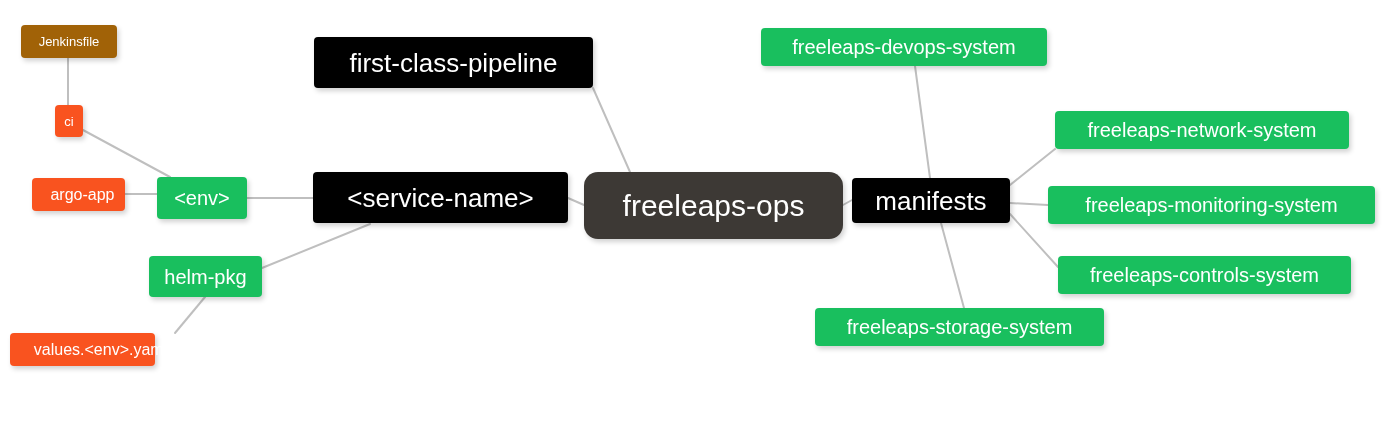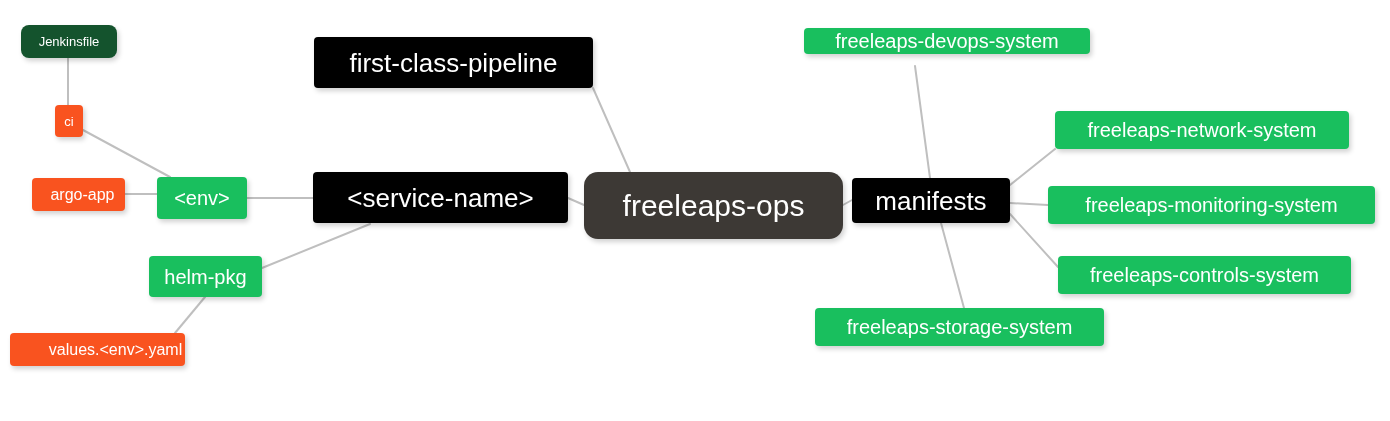--- a/index.html
+++ b/index.html
@@ -43,21 +43,21 @@
   }
   .node-label {
     display: block;
     white-space: nowrap;
   }
   
   .c-root  { background: #3d3935; border-radius: 14px; }
   .c-blue  { background: #000000; }
   .c-green { background: #19bf5e; }
   .c-red   { background: #f9531f; }
-  .c-orange{ background: #14532d; border-radius: 8px; }
+  .c-orange{ background: #a16207; }
 
   
   .sz-root { font-size: 30px; }
   .sz-l1   { font-size: 26px; }
   .sz-l2   { font-size: 20px; }
   .sz-l3   { font-size: 16px; }
   .sz-l4   { font-size: 13px; }
 </style>
 </head>
 <body>
@@ -97,27 +97,27 @@
       </div>
       <div class="node c-green sz-l2" style="left: 149px; top: 256px; width: 113px; height: 41px;">
         <span class="node-label">helm-pkg</span>
       </div>
       <div class="node c-red sz-l4" style="left: 55px; top: 105px; width: 28px; height: 32px;">
         <span class="node-label">ci</span>
       </div>
       <div class="node c-red sz-l3" style="left: 32px; top: 178px; width: 93px; height: 33px; padding-left: 8px;">
         <span class="node-label">argo-app</span>
       </div>
-      <div class="node c-red sz-l3" style="left: 10px; top: 333px; width: 175px; height: 33px; padding-left: 36px;">
+      <div class="node c-red sz-l3" style="left: 10px; top: 333px; width: 145px; height: 33px; padding-left: 36px;">
         <span class="node-label">values.&lt;env&gt;.yaml</span>
       </div>
       <div class="node c-orange sz-l4" style="left: 21px; top: 25px; width: 96px; height: 33px;">
         <span class="node-label">Jenkinsfile</span>
       </div>
-      <div class="node c-green sz-l2" style="left: 804px; top: 28px; width: 286px; height: 26px;">
+      <div class="node c-green sz-l2" style="left: 761px; top: 28px; width: 286px; height: 38px;">
         <span class="node-label">freeleaps-devops-system</span>
       </div>
       <div class="node c-green sz-l2" style="left: 1055px; top: 111px; width: 294px; height: 38px;">
         <span class="node-label">freeleaps-network-system</span>
       </div>
       <div class="node c-green sz-l2" style="left: 1048px; top: 186px; width: 327px; height: 38px;">
         <span class="node-label">freeleaps-monitoring-system</span>
       </div>
       <div class="node c-green sz-l2" style="left: 1058px; top: 256px; width: 293px; height: 38px;">
         <span class="node-label">freeleaps-controls-system</span>

